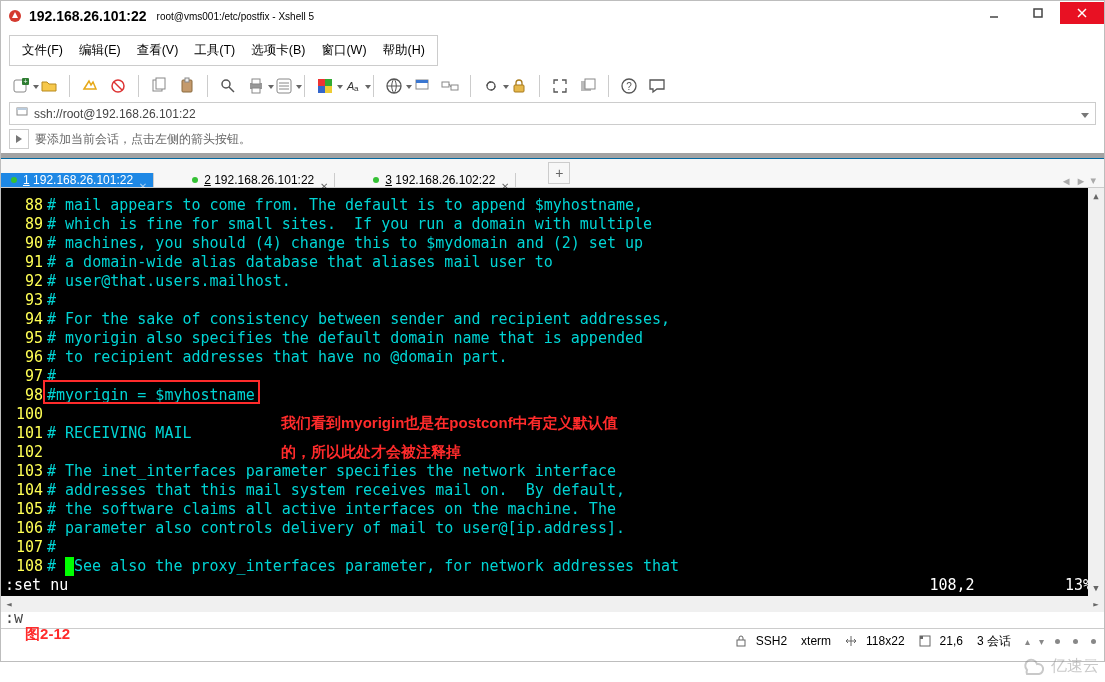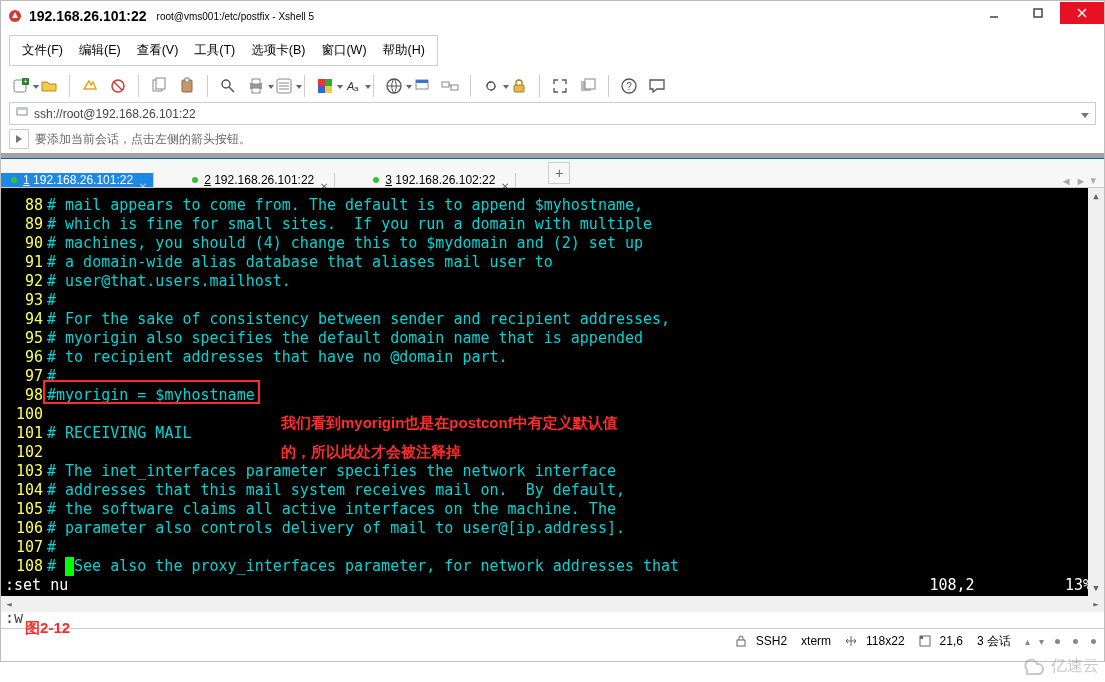--- a/index.html
+++ b/index.html
@@ -541,21 +541,21 @@
       <div class="down">▼</div>
     </div>
   </div>
 
   <div class="under-strip">
     <div class="hscroll">
       <div class="left">◄</div>
       <div class="right">►</div>
     </div>
     <span style="position:relative; top:6px;">:w</span>
-    <span class="fig-label" style="position:relative; top:16px;">图2-12</span>
+    <span class="fig-label" style="position:relative; top:22px;">图2-12</span>
   </div>
 
   <div class="statusbar">
     <div class="spacer"></div>
     <div class="cell">
       <svg class="stat-ico" viewBox="0 0 12 12">
           <rect x="2" y="5" width="8" height="6" fill="none" stroke="#666"></rect>
           <path d="M4 5V3a2 2 0 0 1 4 0v2" fill="none" stroke="#666"></path>
         </svg>
       <span>SSH2</span>

